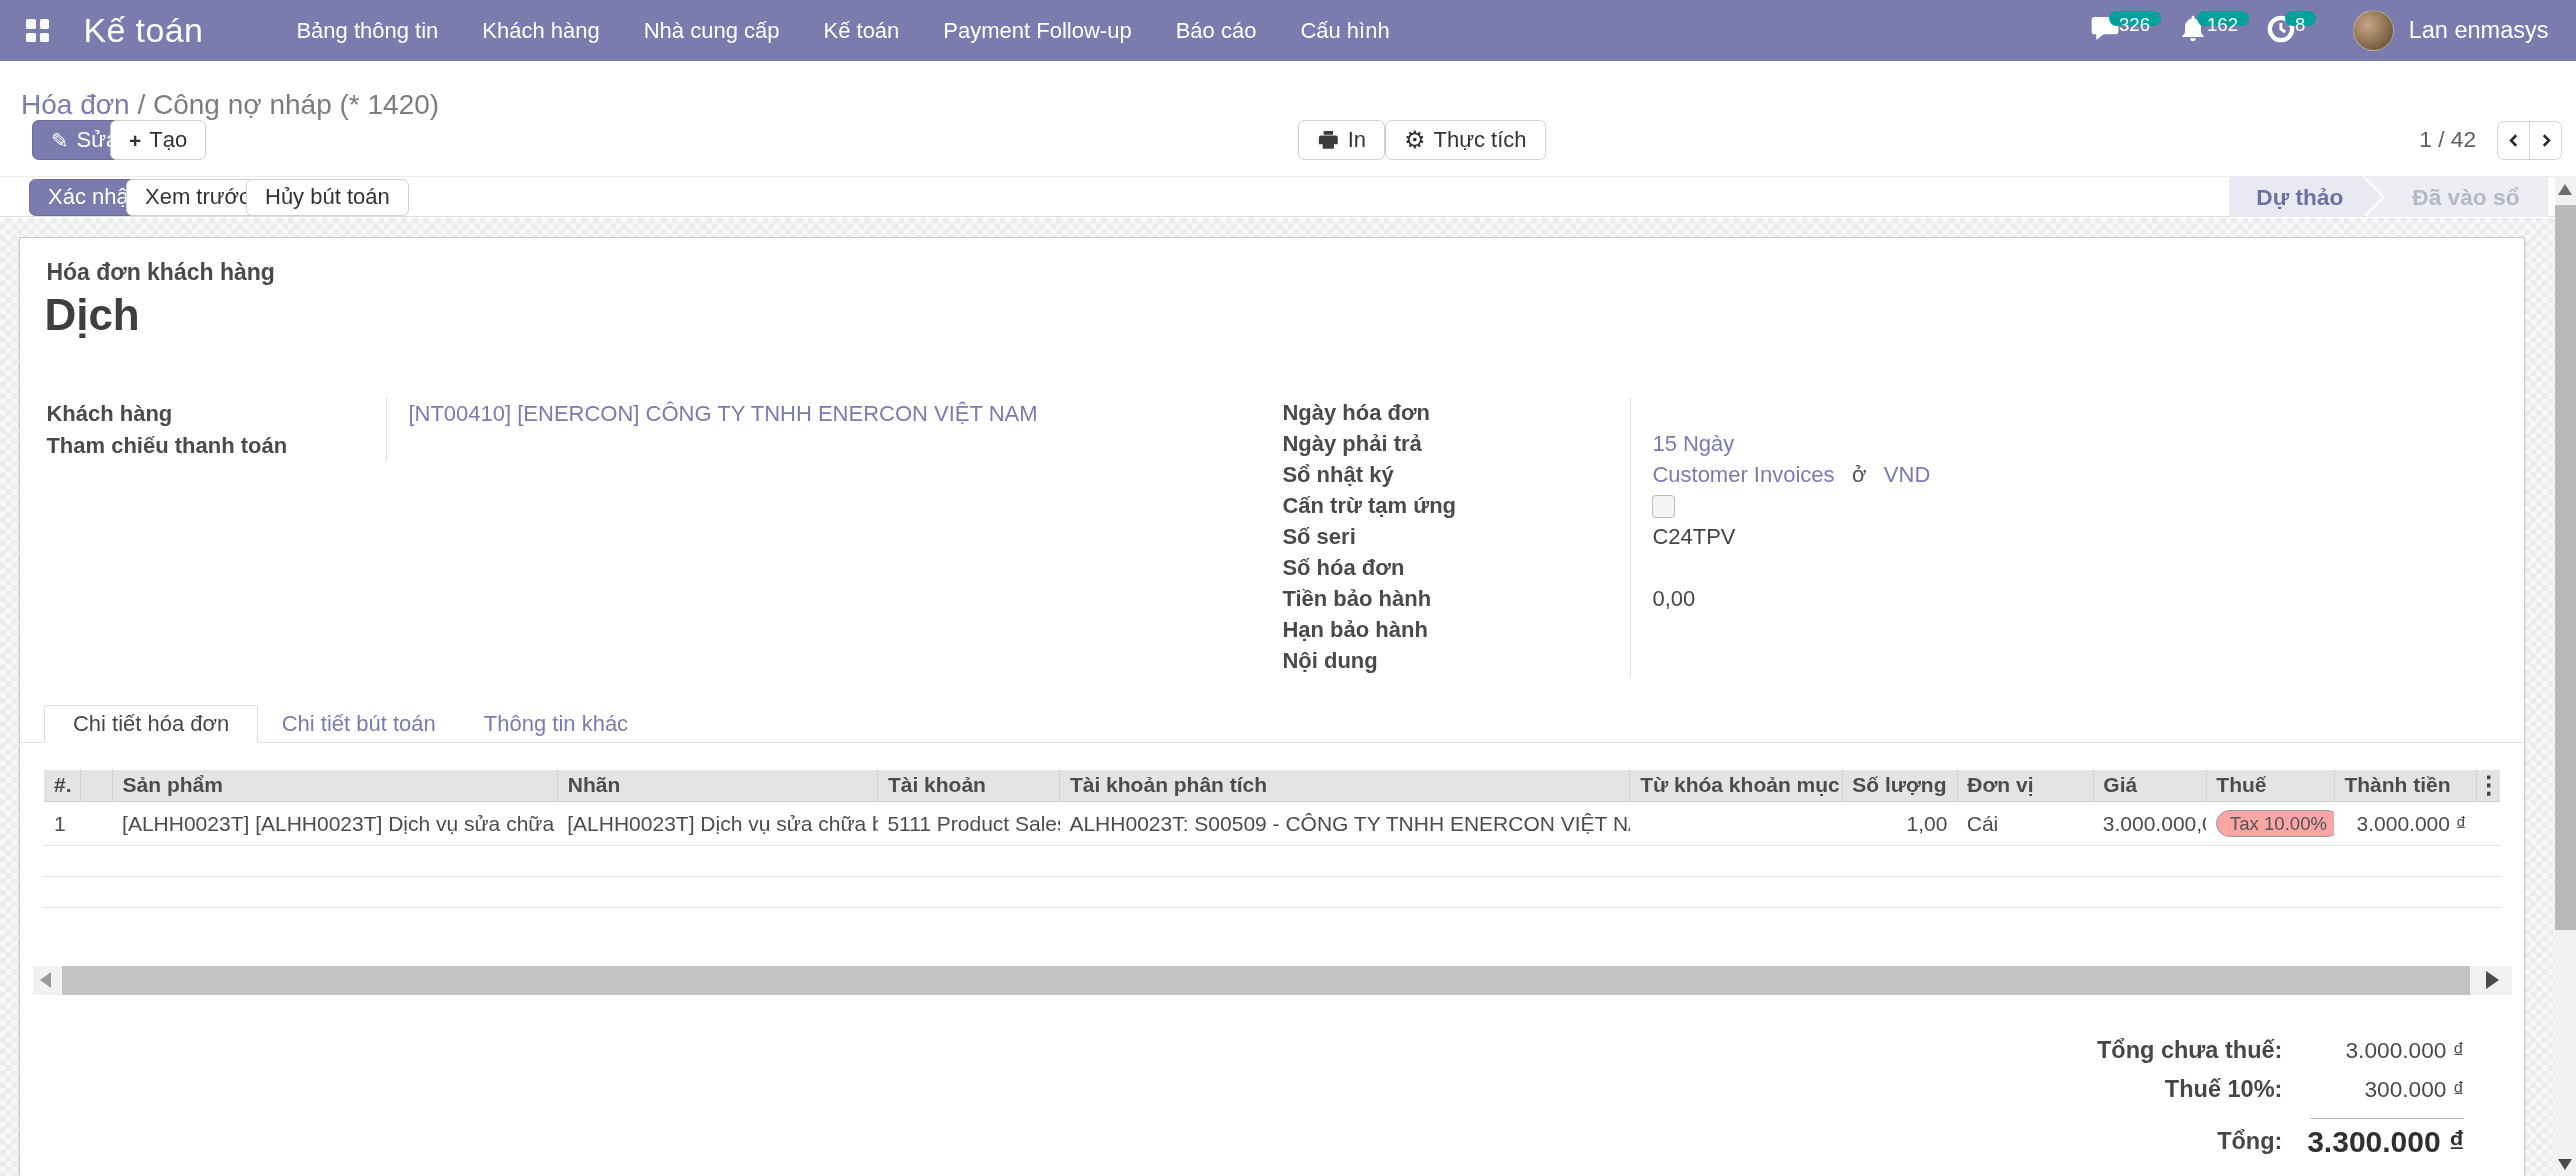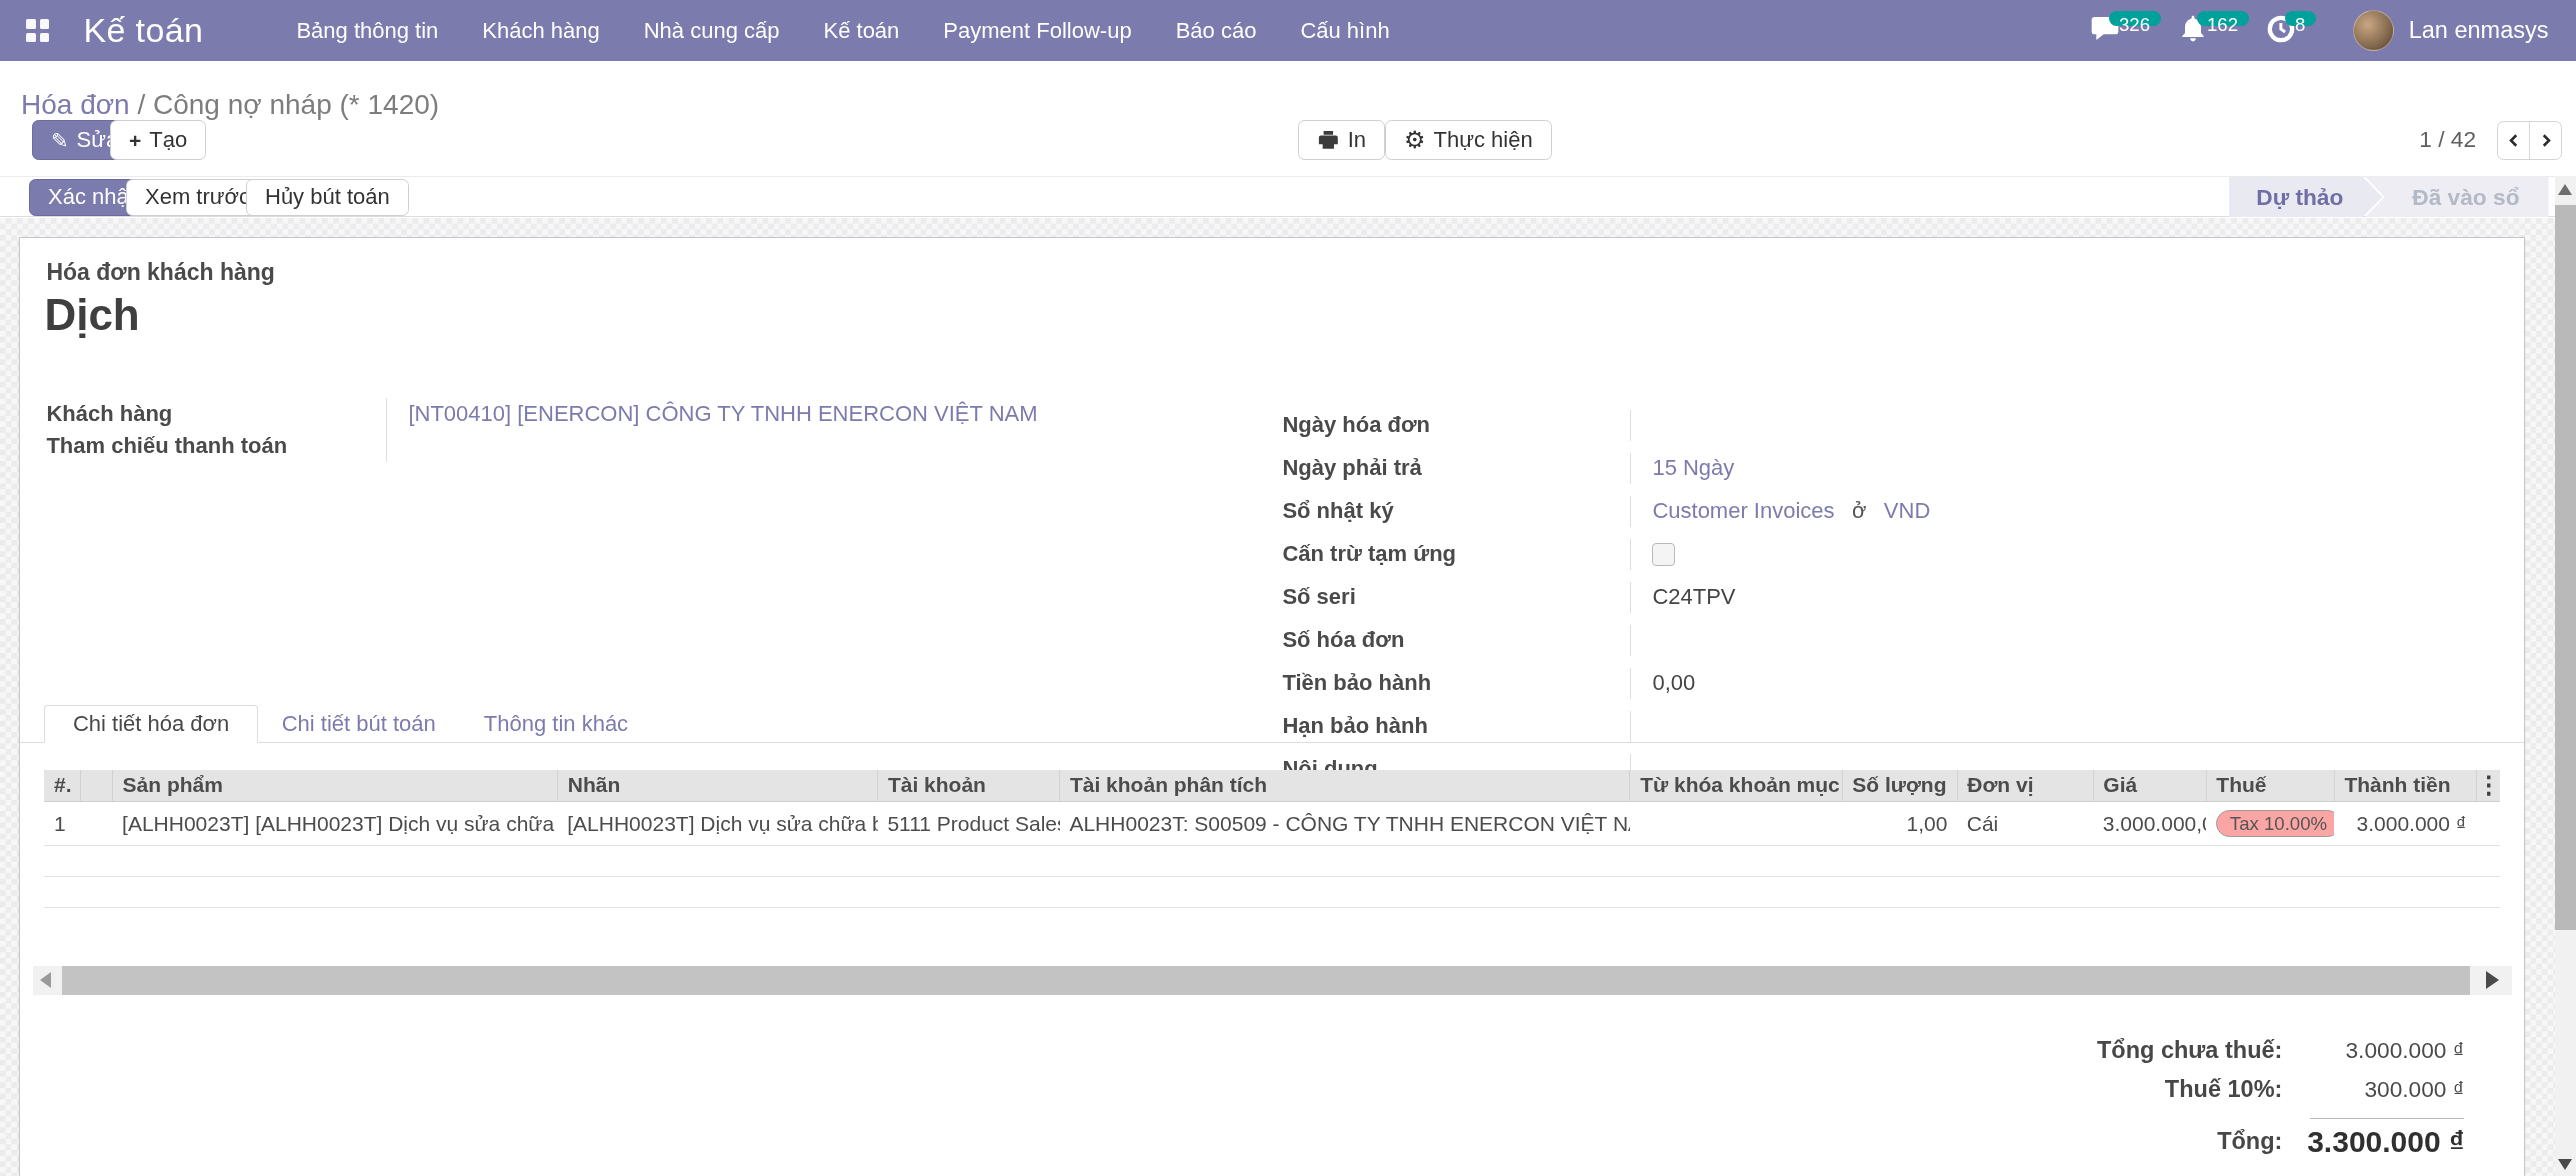--- a/index.html
+++ b/index.html
@@ -61,21 +61,21 @@
     background-size:11.3px 11.3px;background-position:0 0,5.7px 5.7px;}
   .sheet{position:absolute;left:19.4px;top:18.6px;width:2506px;height:1011px;background:#fff;
     border:0.8px solid #c6c6ce;box-sizing:border-box;box-shadow:0 0.8px 2.4px rgba(0,0,0,.08);}
   .doc-type{position:absolute;left:26px;top:21px;font-size:23px;font-weight:bold;color:#4a4a4a;}
   .sheet-title{position:absolute;left:24px;top:52px;font-size:44px;font-weight:bold;color:#3f3f3f;}
 
   .grp{position:absolute;top:160px;}
   .grp-left{left:26px;width:1181px;}
   .grp-right{left:1262px;width:1214px;}
   .frow{display:flex;align-items:center;height:32px;}
-  .grp-right .frow{height:31px;margin-top:12px;}
+  .grp-right .frow{height:31px;}
   .flbl{width:340px;min-width:340px;font-weight:bold;font-size:22px;color:#4a4a4a;
     border-right:0.8px solid #ddd;height:100%;display:flex;align-items:center;}
   .grp-right .flbl{width:348px;min-width:348px;}
   .fval{padding-left:21px;font-size:22px;color:#444;white-space:nowrap;}
   .link{color:#7c7bad;cursor:pointer;}
   .chk{width:21px;height:21px;border:0.8px solid #b9b9b9;border-radius:4px;background:#f4f4f4;
     margin-left:21px;cursor:pointer;}
 
   .tabs{position:absolute;left:24px;top:467px;height:38px;display:flex;align-items:stretch;z-index:2;}
   .tab{display:flex;align-items:center;padding:0 24px;font-size:22px;color:#7c7bad;cursor:pointer;}
@@ -183,21 +183,21 @@
   <span>Tạo</span>
 </div>
 <div class="btn" style="left:1298px;top:120px;">
   <svg viewBox="0 0 24 24">
     <path d="M7 2h10v4H7zM4 7h16c1.1 0 2 .9 2 2v7h-4v5H6v-5H2V9c0-1.1.9-2 2-2zm4 9h8v4H8z"></path>
   </svg>
   <span>In</span>
 </div>
 <div class="btn" style="left:1385px;top:120px;">
   <span class="ig" style="font-size:24px;">⚙</span>
-  <span>Thực hiện</span>
+  <span>Thực tích</span>
 </div>
 
 <div class="pager-text">1 / 42</div>
 <div class="pager-btns">
   <div class="pager-btn">
     <svg viewBox="0 0 24 24">
         <polyline points="15,5 8,12 15,19"></polyline>
       </svg>
   </div>
   <div class="pager-btn">

